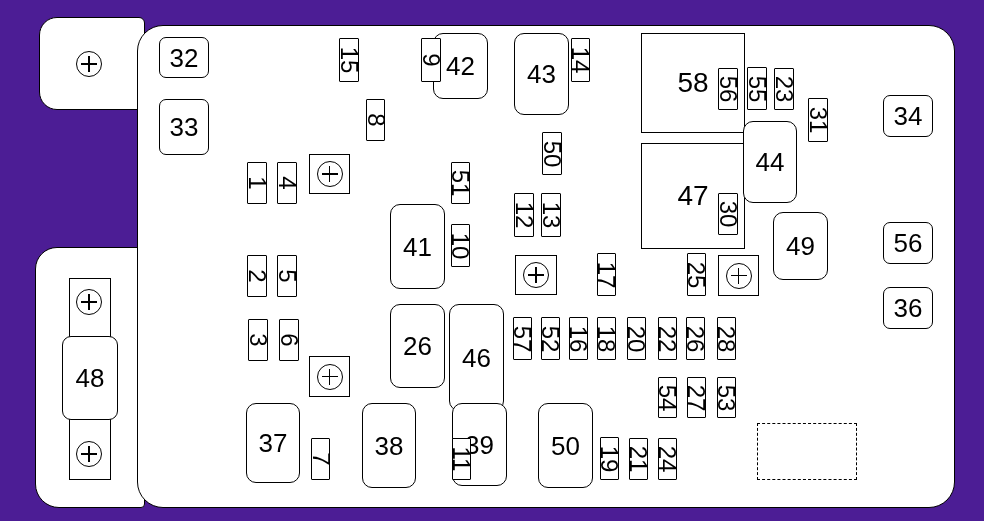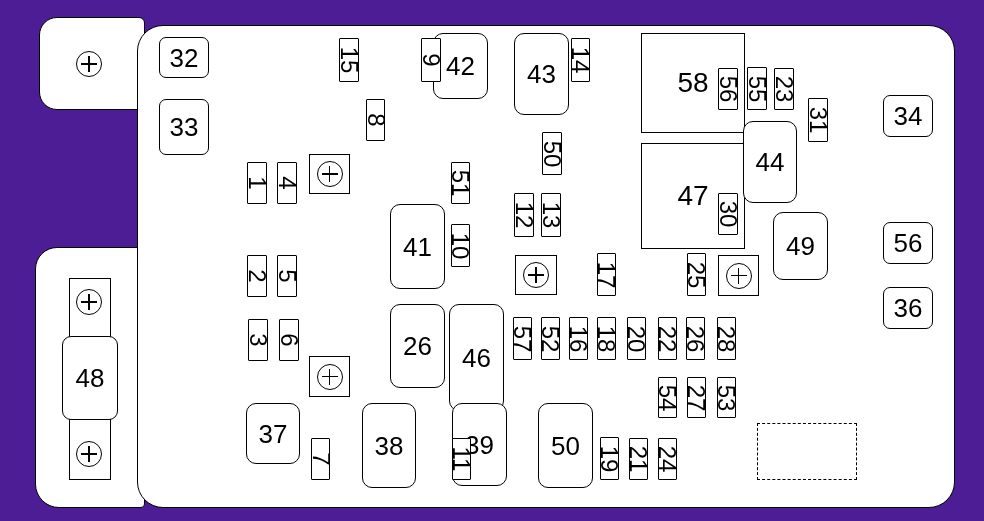--- a/index.html
+++ b/index.html
@@ -102,21 +102,21 @@
       </div>
       <div class="fuse kind-relay" style="left: 773px; top: 212px; width: 55px; height: 68px;">
         <span>49</span>
       </div>
       <div class="fuse kind-relay" style="left: 390px; top: 304px; width: 55px; height: 84px;">
         <span>26</span>
       </div>
       <div class="fuse kind-relay" style="left: 449px; top: 304px; width: 55px; height: 107px;">
         <span>46</span>
       </div>
-      <div class="fuse kind-relay" style="left: 246px; top: 403px; width: 54px; height: 61px;">
+      <div class="fuse kind-relay" style="left: 246px; top: 403px; width: 54px; height: 80px;">
         <span>37</span>
       </div>
       <div class="fuse kind-relay" style="left: 362px; top: 403px; width: 54px; height: 85px; justify-content: center;">
         <span>38</span>
       </div>
       <div class="fuse kind-relay" style="left: 452px; top: 403px; width: 55px; height: 83px; align-items: center;">
         <span>39</span>
       </div>
       <div class="fuse kind-relay" style="left: 538px; top: 403px; width: 55px; height: 85px;">
         <span>50</span>

